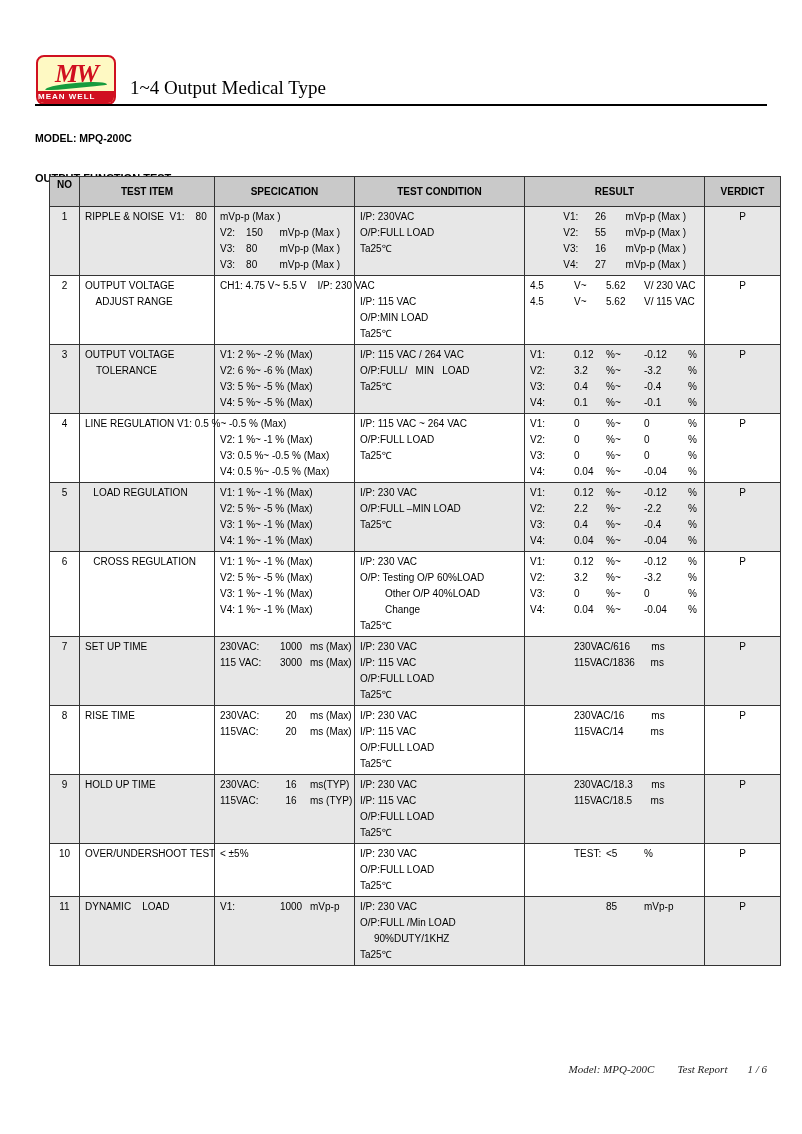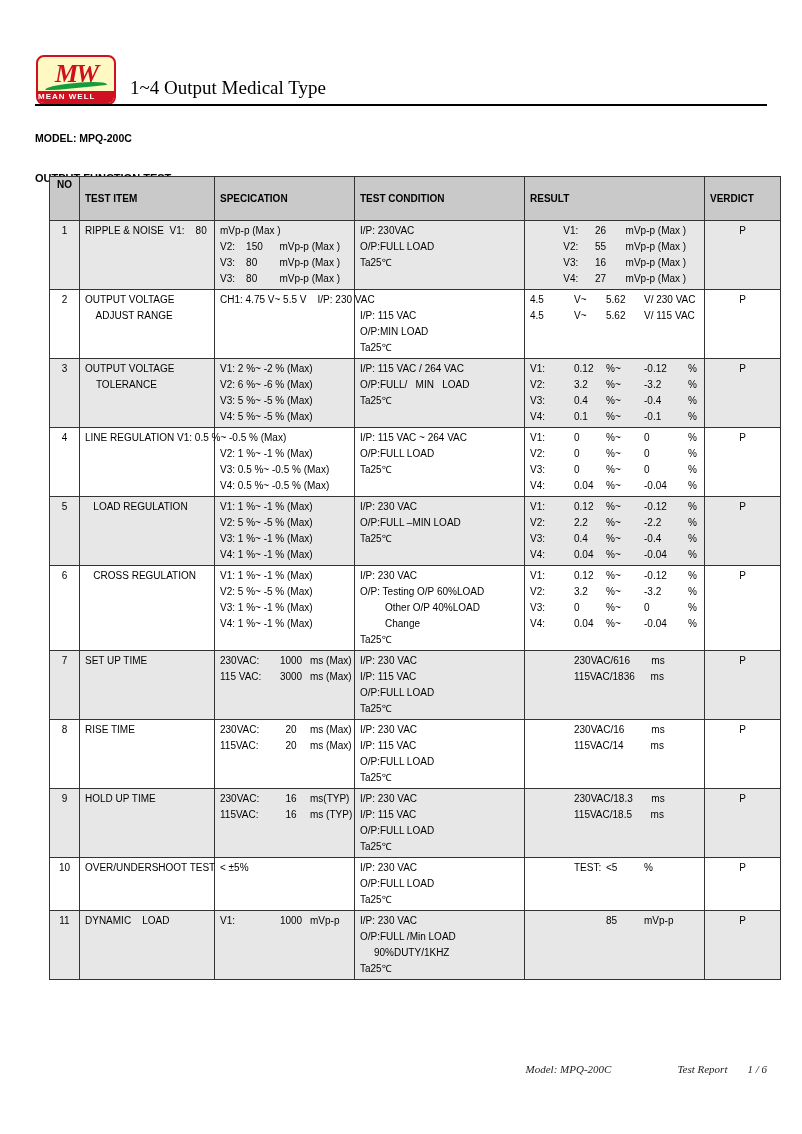--- a/index.html
+++ b/index.html
@@ -40,22 +40,22 @@
   .model-line  { position:absolute; left:35px; top:132px; font-size:10.5px; font-weight:bold; }
   .section-title { position:absolute; left:35px; top:159px; font-size:11px; font-weight:bold;margin-top:13px; }
 
   
   .test-table {
     position:absolute; left:49px; top:176px; width:731px;
     border-collapse:collapse; table-layout:fixed; font-size:10px;
   }
   .test-table th, .test-table td { border:1px solid #333; vertical-align:top; }
   .test-table th {
-    background:#c9c9c9; font-weight:bold; text-align:left;
-    padding:16px 5px; height:18px; font-size:10px;
+    background:#c9c9c9; font-weight:bold; text-align:center;
+    padding:9px 5px; height:18px; font-size:10px;
   }
   .test-table th:first-child { text-align:center; padding:2px 1px; }
   .test-table td { padding:2px 5px; line-height:16px; background:#fff; }
   tr.shaded td { background:#e7e7e7; }
   .cell-no { text-align:center; }
   .cell-verdict { vertical-align:middle; text-align:center; }
   .line { white-space:pre; position:relative; z-index:2; min-height:16px; }
   .line span { display:inline-block; white-space:pre; vertical-align:top; }
   .cell-result .line span:nth-child(1) { min-width:44px; }
   .cell-result .line span:nth-child(2) { min-width:32px; }
@@ -63,21 +63,21 @@
   .cell-result .line span:nth-child(4) { min-width:44px; }
   .cell-spec .line span:nth-child(1) { min-width:52px; }
   .cell-spec .line span:nth-child(2) { min-width:38px;text-align:center; }
 
   
   .footer {
     position:absolute; right:35px; top:1063px;
     font-family:"Liberation Serif", serif; font-style:italic; font-size:11px; color:#222;
     display:flex; align-items:baseline;
   }
-  .footer .f-report { margin-left:66px; }
+  .footer .f-report { margin-left:23px; }
   .footer .f-page { margin-left:20px; }
 </style>
 </head>
 <body>
 
 <div class="page">
 
   <div class="logo">
     <div class="logo-top">
       <span class="logo-mw">MW</span>

